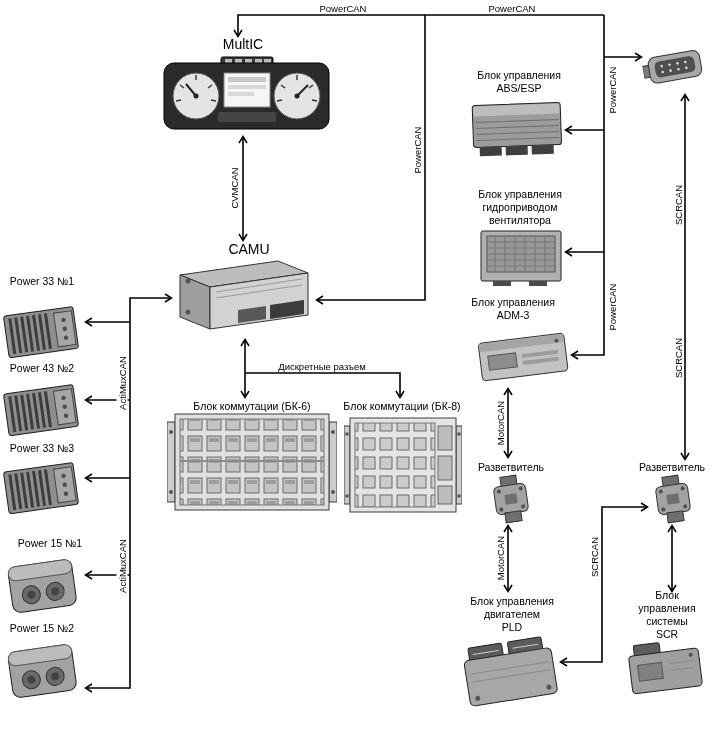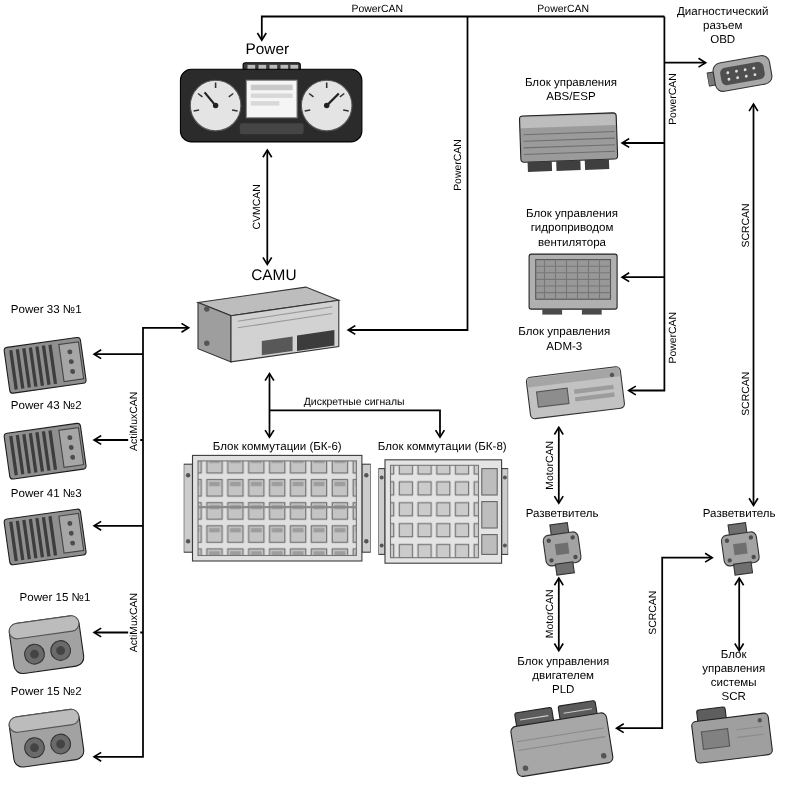--- a/index.html
+++ b/index.html
@@ -57,45 +57,42 @@
   <div class="vlab" style="left:612px;top:90px">PowerCAN</div>
   <div class="vlab" style="left:612px;top:307px">PowerCAN</div>
   <div class="vlab" style="left:234px;top:188px">CVMCAN</div>
   <div class="vlab" style="left:122px;top:383px">ActiMuxCAN</div>
   <div class="vlab" style="left:122px;top:566px">ActiMuxCAN</div>
   <div class="vlab" style="left:500px;top:423px">MotorCAN</div>
   <div class="vlab" style="left:500px;top:558px">MotorCAN</div>
   <div class="vlab" style="left:678px;top:205px">SCRCAN</div>
   <div class="vlab" style="left:678px;top:358px">SCRCAN</div>
   <div class="vlab" style="left:594px;top:557px">SCRCAN</div>
-  <div class="hlab" style="left:322px;top:366px">Дискретные сигналы</div>
-
-  <div class="nlab big" style="left:243px;top:45px">Power</div>
+  <div class="hlab" style="left:322px;top:366px">Дискретные разъем</div>
+
+  <div class="nlab big" style="left:243px;top:45px">MultIC</div>
   <div class="nlab big" style="left:249px;top:250px">CAMU</div>
-  <div class="nlab" style="left:657px;top:24px">Диагностический
-разъем
-OBD</div>
   <div class="nlab" style="left:519px;top:82px">Блок управления
 ABS/ESP</div>
   <div class="nlab" style="left:520px;top:208px">Блок управления
 гидроприводом
 вентилятора</div>
   <div class="nlab" style="left:513px;top:309px">Блок управления
 ADM-3</div>
   <div class="nlab" style="left:511px;top:468px">Разветвитель</div>
   <div class="nlab" style="left:672px;top:468px">Разветвитель</div>
   <div class="nlab" style="left:512px;top:615px">Блок управления
 двигателем
 PLD</div>
   <div class="nlab" style="left:667px;top:615px">Блок управления
 системы
 SCR</div>
   <div class="nlab" style="left:42px;top:282px">Power 33 №1</div>
   <div class="nlab" style="left:42px;top:369px">Power 43 №2</div>
-  <div class="nlab" style="left:42px;top:449px">Power 41 №3</div>
+  <div class="nlab" style="left:42px;top:449px">Power 33 №3</div>
   <div class="nlab" style="left:50px;top:544px">Power 15 №1</div>
   <div class="nlab" style="left:42px;top:629px">Power 15 №2</div>
   <div class="nlab" style="left:252px;top:407px">Блок коммутации (БК-6)</div>
   <div class="nlab" style="left:402px;top:407px">Блок коммутации (БК-8)</div>
 
   <div class="dev" style="left:163px;top:56px">
     <svg width="167" height="76" viewBox="0 0 167 76">
       <rect x="58" y="1" width="52" height="12" rx="2" fill="#3a3a3a" stroke="#000"></rect>
       <rect x="62" y="3" width="7" height="6" fill="#bbb"></rect>
         <rect x="72" y="3" width="7" height="6" fill="#bbb"></rect>

